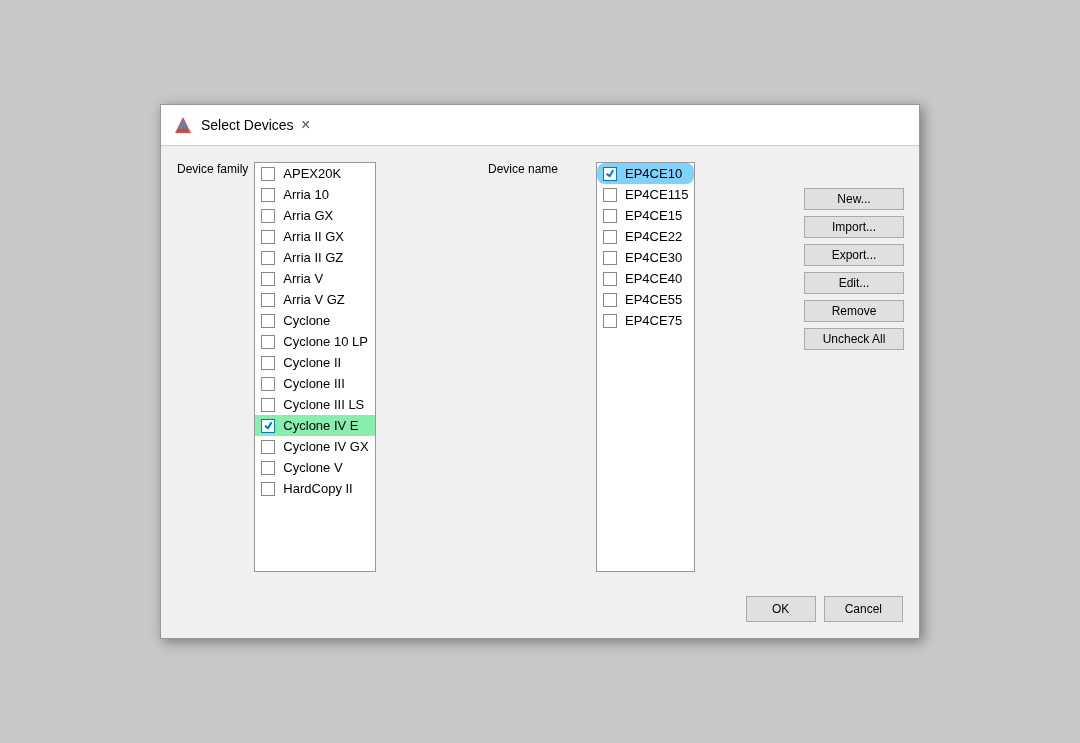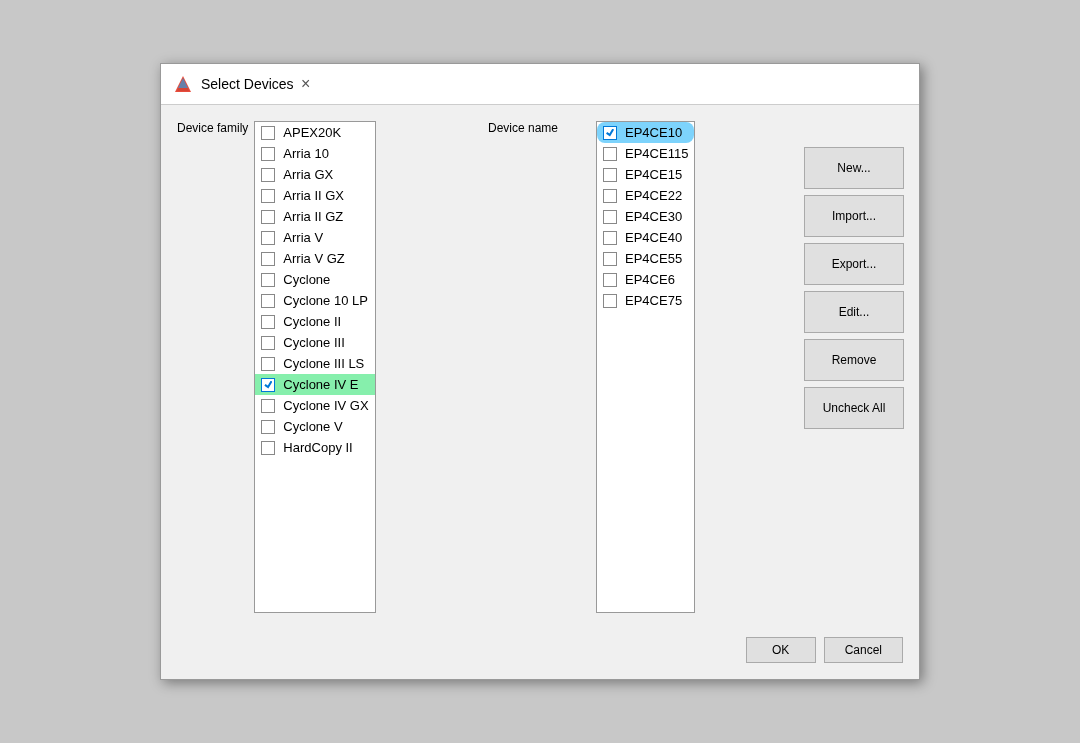--- a/index.html
+++ b/index.html
@@ -79,21 +79,21 @@
     }
     .col-label {
       font-size: 12px;
       color: #000;
       margin-bottom: 2px;
     }
     .list-box {
       border: 1px solid #999;
       background: #fff;
       overflow-y: auto;
-      height: 492px;
+      height: 410px;
     }
     .list-item {
       display: flex;
       align-items: center;
       padding: 3px 6px;
       cursor: pointer;
       user-select: none;
     }
     .list-item.selected {
       background: #86efac;
@@ -124,21 +124,21 @@
       height: 8px;
       background: #0078d7;
       clip-path: polygon(14% 44%, 0 65%, 50% 100%, 100% 16%, 80% 0%, 43% 62%);
     }
     .item-label {
       color: #000;
     }
     .action-btn {
       background: #e0e0e0;
       border: 1px solid #aaa;
-      padding: 13px 10px;
+      padding: 3px 10px;
       cursor: pointer;
       text-align: center;
       font-size: 12px;
       color: #000;
       width: 100%;
     }
     .action-btn:disabled { color: #999; cursor: default; }
 
     .dialog-footer {
       display: flex;
@@ -282,24 +282,20 @@
             <div class="list-item">
               <div class="checkbox"></div>
               <span class="item-label">EP4CE40</span>
             </div>
             <div class="list-item">
               <div class="checkbox"></div>
               <span class="item-label">EP4CE55</span>
             </div>
             <div class="list-item">
               <div class="checkbox"></div>
-              <span class="item-label">EP4CE6</span>
-            </div>
-            <div class="list-item">
-              <div class="checkbox"></div>
               <span class="item-label">EP4CE75</span>
             </div>
           </div>
       </div>
 
       <div class="column column-right">
         <div style="height: 20px;"></div>
         <button class="action-btn">New...</button>
         <button class="action-btn">Import...</button>
         <button class="action-btn">Export...</button>

